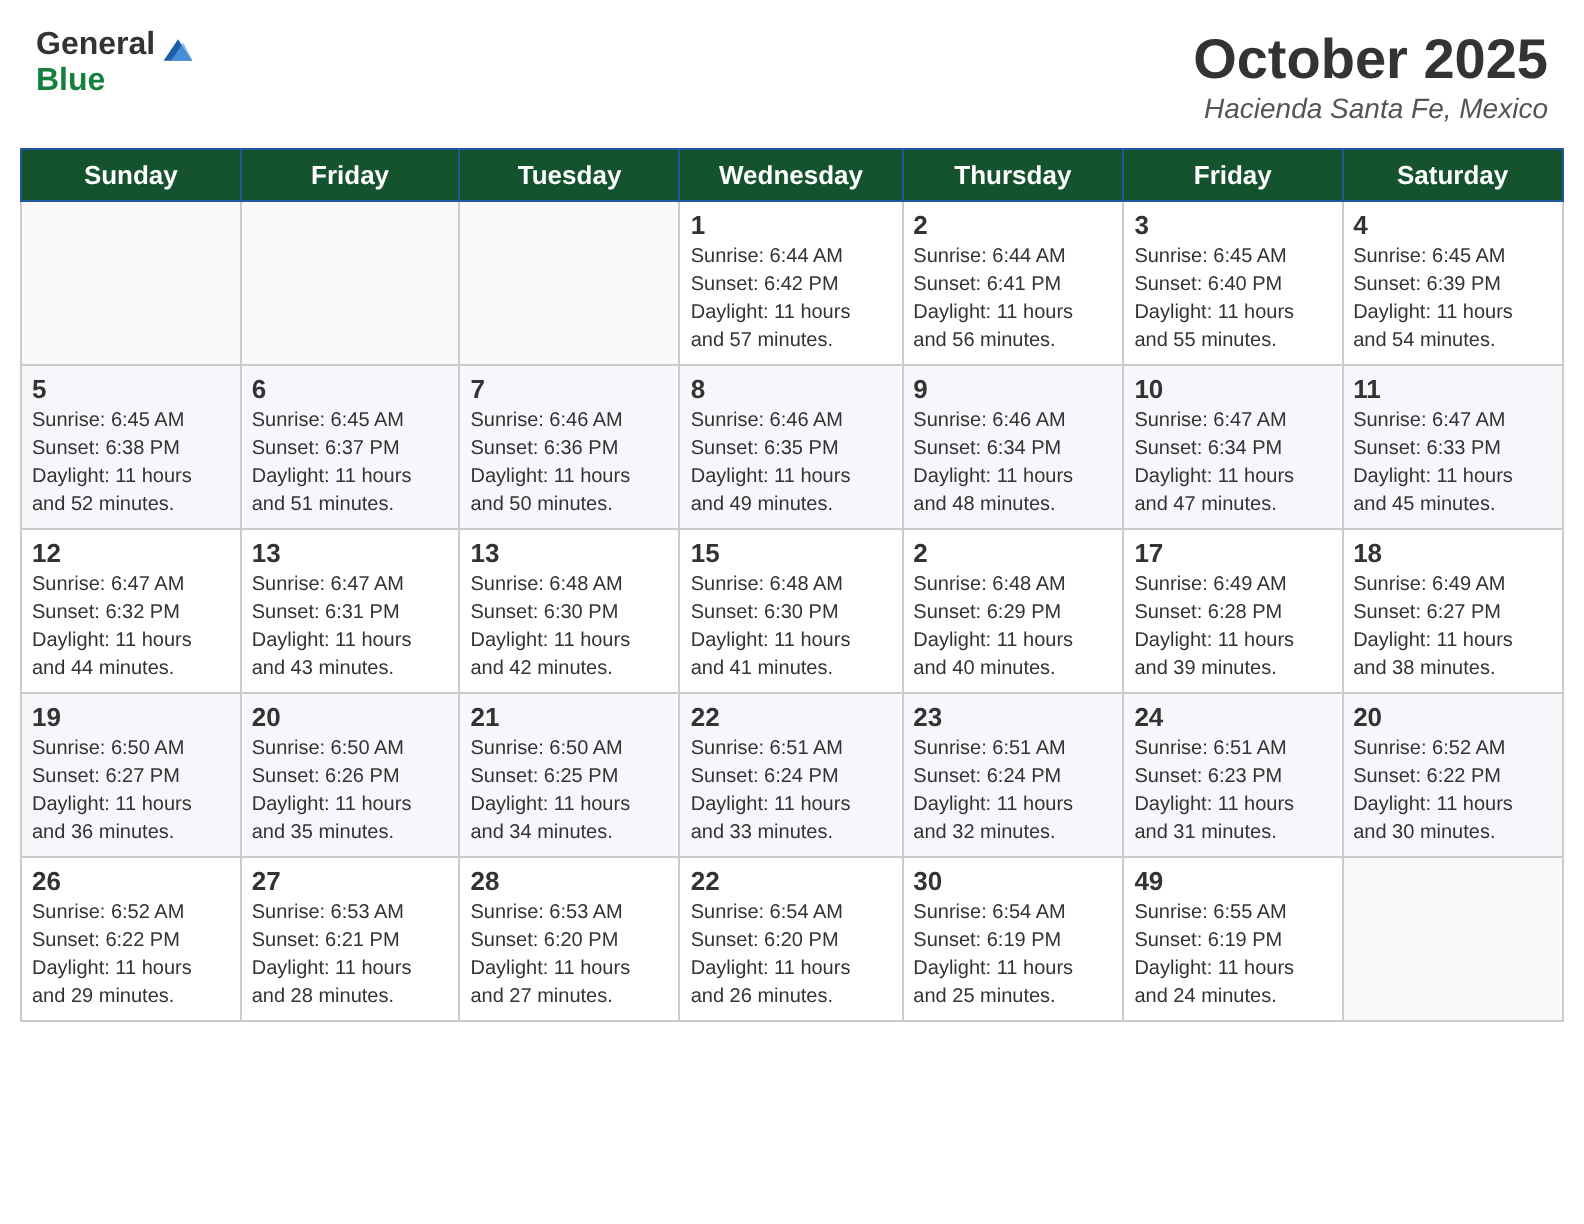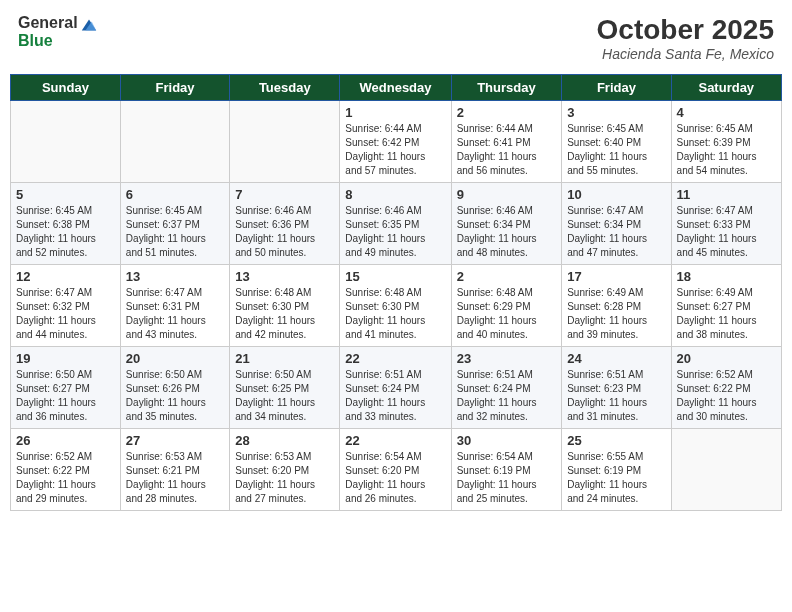--- a/index.html
+++ b/index.html
@@ -251,19 +251,19 @@
         </td>
         <td>
           <div class="day-number">22</div>
           <div class="day-info">Sunrise: 6:54 AM<br>Sunset: 6:20 PM<br>Daylight: 11 hours<br>and 26 minutes.</div>
         </td>
         <td>
           <div class="day-number">30</div>
           <div class="day-info">Sunrise: 6:54 AM<br>Sunset: 6:19 PM<br>Daylight: 11 hours<br>and 25 minutes.</div>
         </td>
         <td>
-          <div class="day-number">25</div>
+          <div class="day-number">49</div>
           <div class="day-info">Sunrise: 6:55 AM<br>Sunset: 6:19 PM<br>Daylight: 11 hours<br>and 24 minutes.</div>
         </td>
         <td class="empty-cell"></td>
       </tr>
     </tbody>
 </table>
 
 </body></html>

